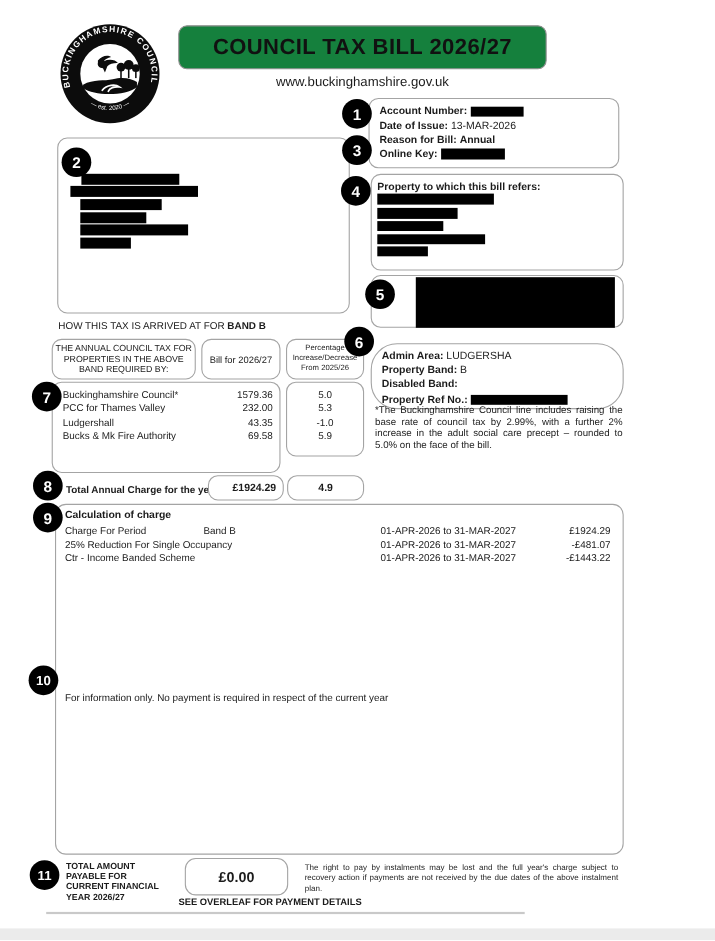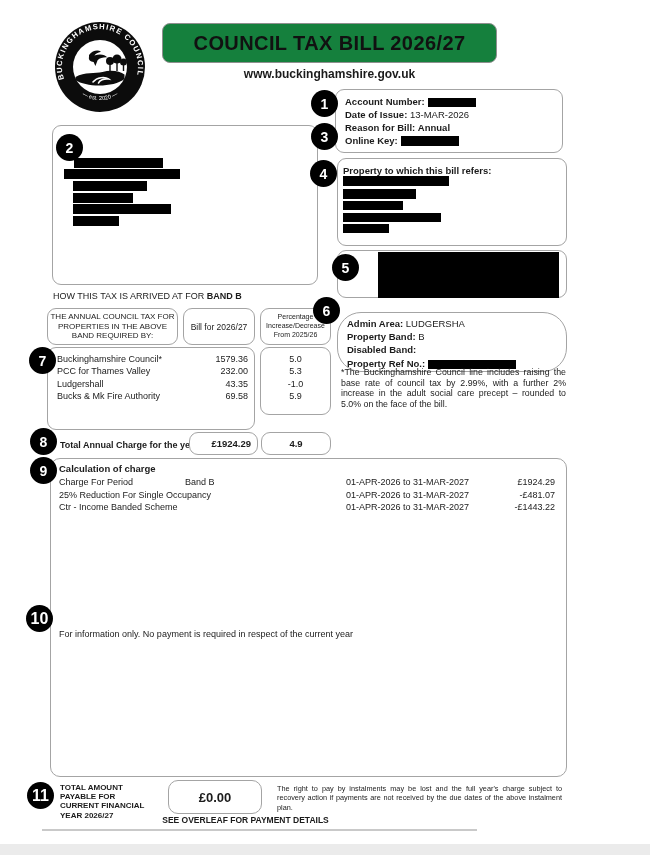--- a/index.html
+++ b/index.html
@@ -6,30 +6,30 @@
   #bill{
     position:relative;width:650px;height:855px;background:#ffffff;
     font-family:"Liberation Sans","DejaVu Sans",sans-serif;color:#1b1b1b;
     overflow:hidden;
   }
   .box{position:absolute;border:1.4px solid #a4a4a4;border-radius:9px;background:#fff;box-sizing:border-box;}
   .marker{
     position:absolute;width:27px;height:27px;border-radius:50%;background:#000;color:#fff;
     display:flex;align-items:center;justify-content:center;font-weight:700;font-size:14px;z-index:6;
   }
-  .marker.small{font-size:16px;}
+  .marker.small{font-size:12px;}
   .bar{background:#000;position:absolute;}
   .ibar{background:#000;display:inline-block;vertical-align:middle;margin-left:3px;}
   .b{font-weight:700;}
   .title-box{
     position:absolute;left:162px;top:23px;width:335px;height:40px;background:#15803d;
     border:1.5px solid #8f8f8f;border-radius:8px;display:flex;align-items:center;justify-content:center;
     font-weight:700;font-size:20px;letter-spacing:.4px;color:#111;box-sizing:border-box;
   }
-  .website{position:absolute;left:162px;top:67px;width:335px;text-align:center;font-weight:700;font-size:12px;}
+  .website{position:absolute;left:162px;top:67px;width:335px;text-align:center;font-weight:400;font-size:12px;}
   .infoline{line-height:13px;font-size:9.5px;white-space:nowrap;}
   .acct-box{left:335px;top:89px;width:228px;height:64px;padding:5px 0 0 9px;}
   .addr-box{left:52px;top:125px;width:266px;height:160px;}
   .prop-box{left:337px;top:158px;width:230px;height:88px;padding:5px 0 0 5px;}
   .black-box{left:337px;top:250px;width:230px;height:48px;}
   .admin-box{left:337px;top:312px;width:230px;height:60px;padding:4px 0 0 9px;border-radius:24px;}
   .admin-box .infoline{line-height:13.2px;}
   .footnote{position:absolute;left:341px;top:367px;width:225px;font-size:8.8px;line-height:10.6px;text-align:justify;}
   .tbl-heading{position:absolute;left:53px;top:291px;font-size:9px;}
   .th{display:flex;align-items:center;justify-content:center;text-align:center;}

